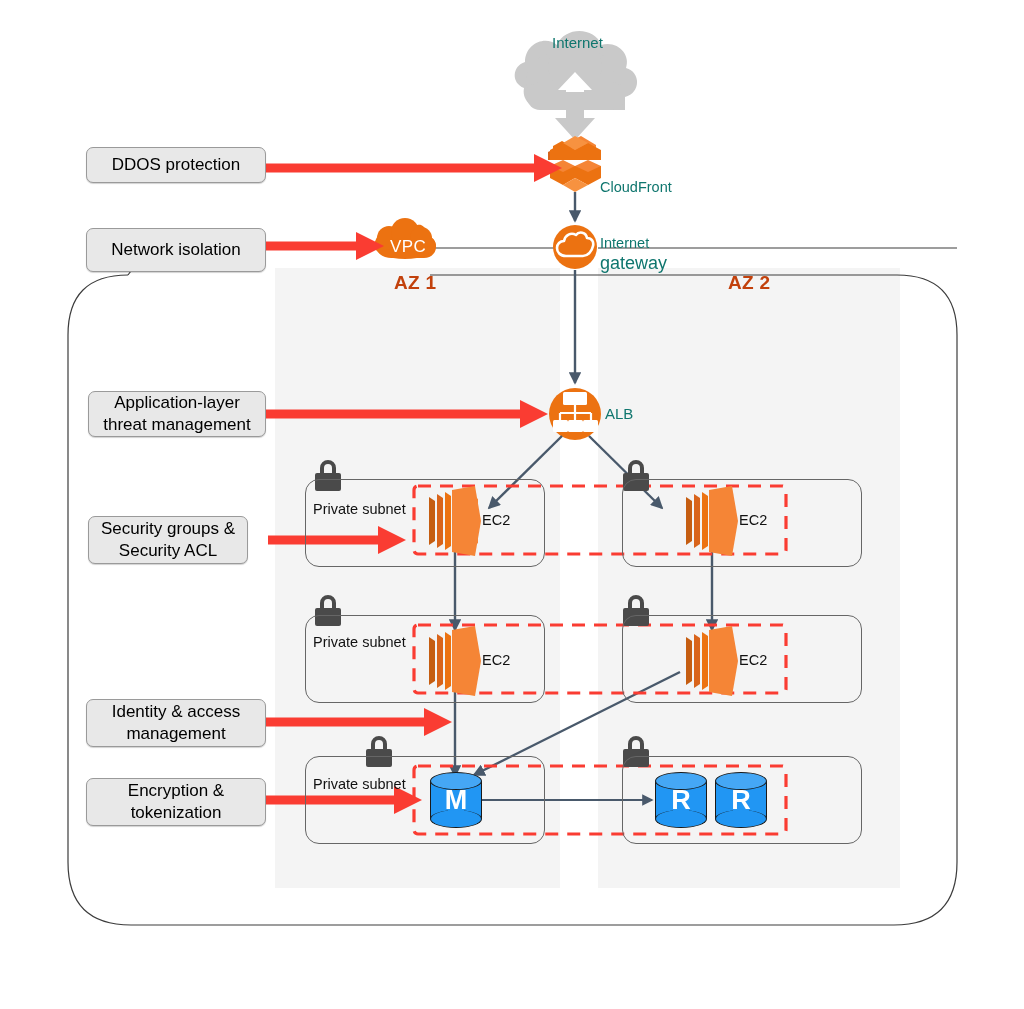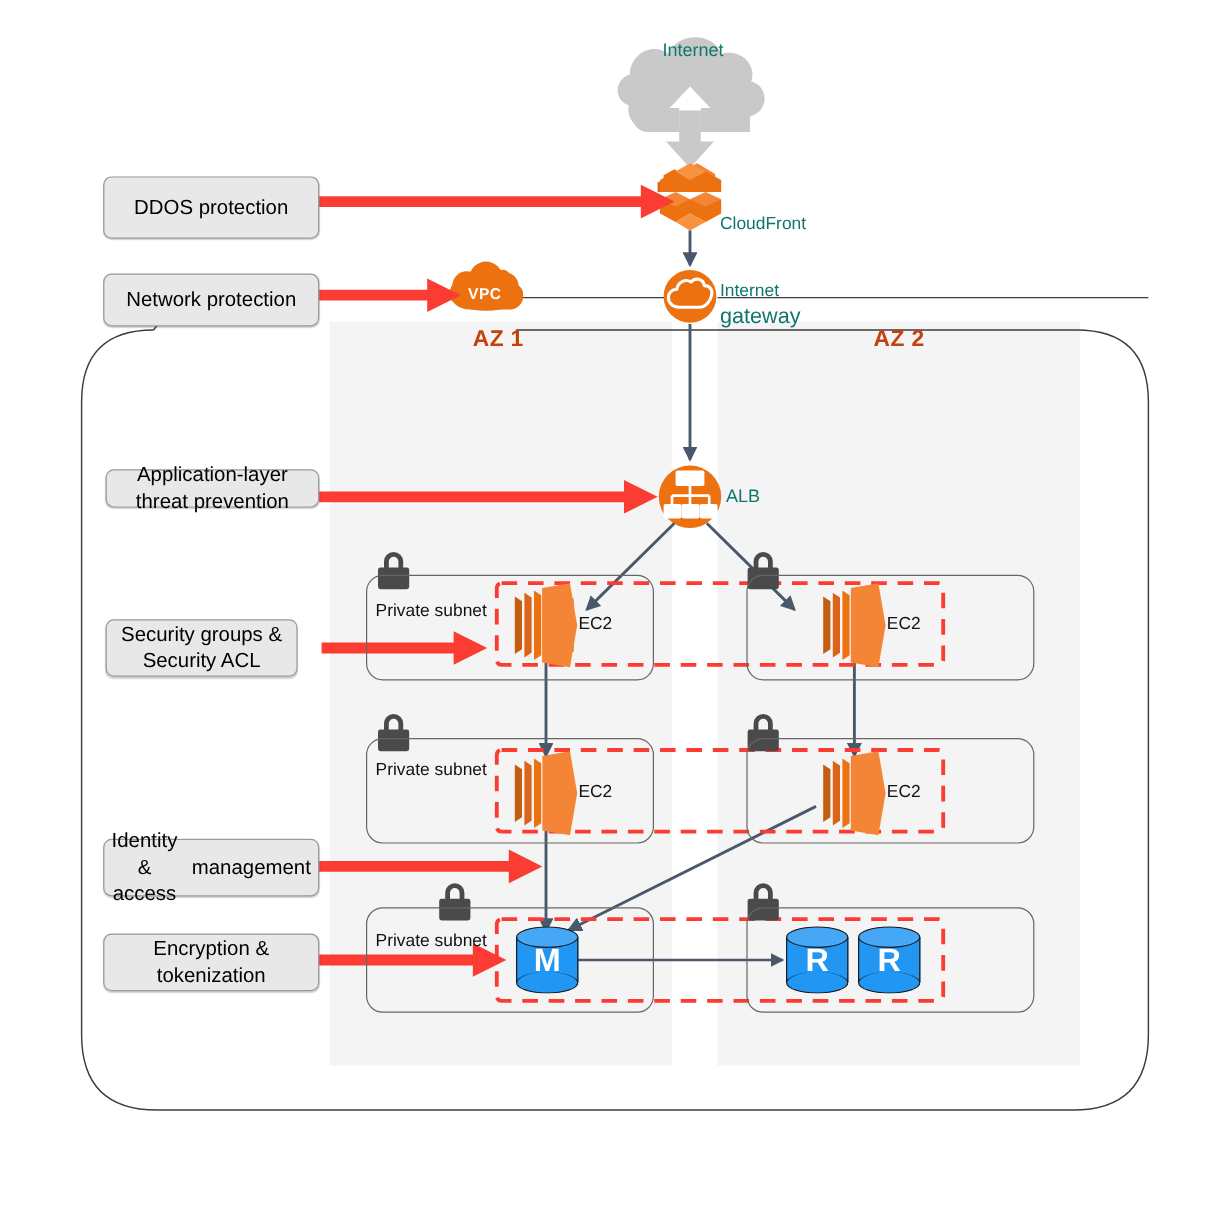--- a/index.html
+++ b/index.html
@@ -22,21 +22,21 @@
     line-height:22px;
     box-shadow:0 1px 1px rgba(0,0,0,.18);
   }
   .pill span{display:block;padding:0 6px;}
 
   
   .lbl{position:absolute;font-size:14px;color:#0f766e;white-space:pre;}
   .lbl-az{position:absolute;font-size:19px;font-weight:bold;color:#c2410c;letter-spacing:.3px;}
   .lbl-sub{position:absolute;font-size:14.5px;color:#111;}
   .lbl-node{position:absolute;font-size:14.5px;color:#111;}
-  .lbl-vpc{position:absolute;font-size:13px;font-weight:bold;color:#ffffff;letter-spacing:.4px;}
+  .lbl-vpc{position:absolute;font-size:17px;font-weight:normal;color:#ffffff;letter-spacing:.4px;}
 
   
   .azcol{position:absolute;background:#f4f4f4;}
 
   
   .subnet{position:absolute;border:1px solid #666;border-radius:14px;background:transparent;box-sizing:border-box;}
 
   
   .cyl{position:absolute;}
   .cyl .body{position:absolute;left:0;top:9px;width:100%;height:calc(100% - 18px);
@@ -290,39 +290,39 @@
 
   <div class="lbl-sub" style="left:313px;top:501px;">Private subnet</div>
   <div class="lbl-sub" style="left:313px;top:634px;">Private subnet</div>
   <div class="lbl-sub" style="left:313px;top:776px;">Private subnet</div>
 
   <div class="lbl-node" style="left:482px;top:512px;">EC2</div>
   <div class="lbl-node" style="left:739px;top:512px;">EC2</div>
   <div class="lbl-node" style="left:482px;top:652px;">EC2</div>
   <div class="lbl-node" style="left:739px;top:652px;">EC2</div>
 
-  <div class="pill" style="left:86px;top:147px;width:180px;height:52px;">
+  <div class="pill" style="left:86px;top:147px;width:180px;height:36px;">
     <span>DDOS protection</span>
   </div>
 
   <div class="pill" style="left:86px;top:228px;width:180px;height:44px;">
-    <span>Network protection</span>
-  </div>
-
-  <div class="pill" style="left:88px;top:391px;width:178px;height:32px;flex-direction:column;">
+    <span>Network isolation</span>
+  </div>
+
+  <div class="pill" style="left:88px;top:391px;width:178px;height:46px;flex-direction:column;">
     <span>Application-layer</span>
-    <span>threat prevention</span>
+    <span>threat management</span>
   </div>
 
   <div class="pill" style="left:88px;top:516px;width:160px;height:48px;flex-direction:column;">
     <span>Security groups &amp;</span>
     <span>Security ACL</span>
   </div>
 
-  <div class="pill" style="left:86px;top:699px;width:180px;height:48px;flex-direction:row;">
+  <div class="pill" style="left:86px;top:699px;width:180px;height:48px;flex-direction:column;">
     <span>Identity &amp; access</span>
     <span>management</span>
   </div>
 
   <div class="pill" style="left:86px;top:778px;width:180px;height:48px;flex-direction:column;">
     <span>Encryption &amp;</span>
     <span>tokenization</span>
   </div>
 
 </div>

